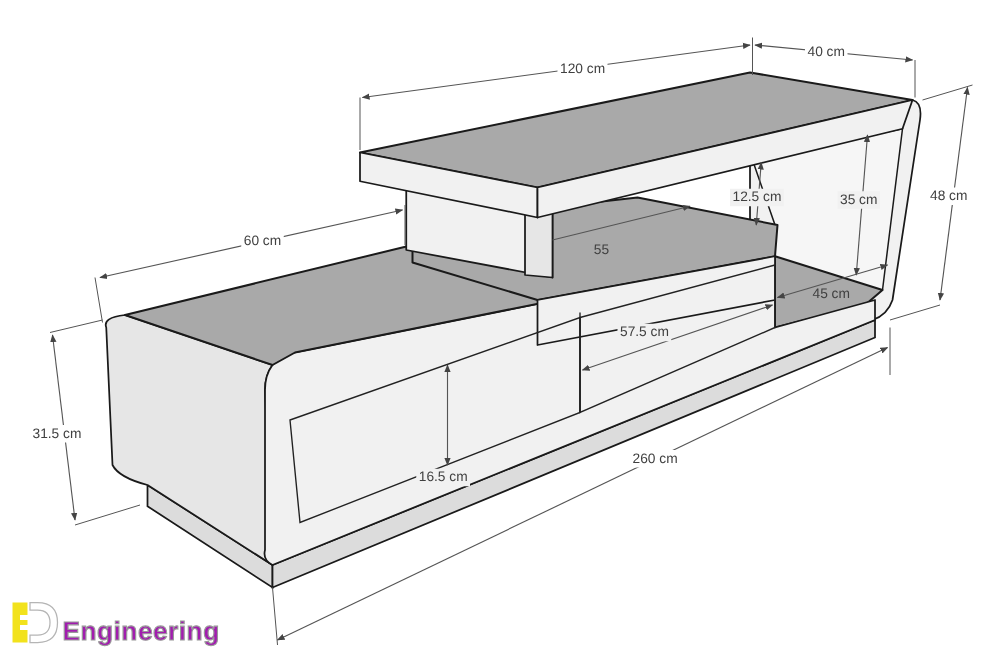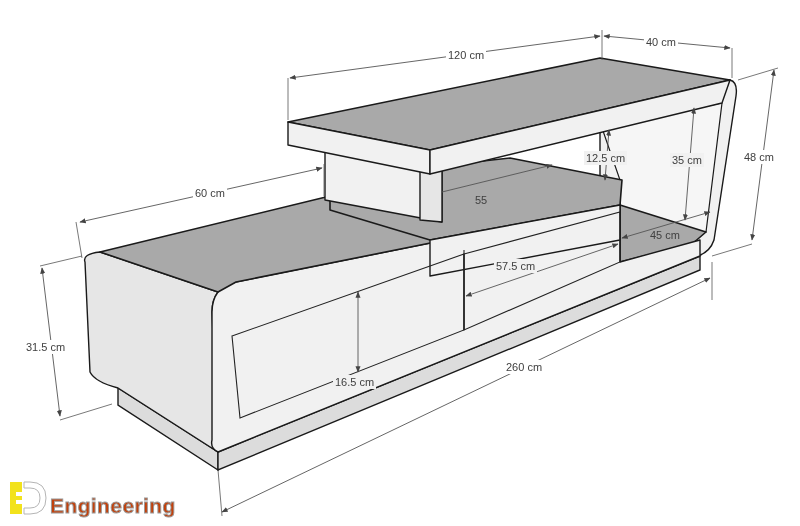--- a/index.html
+++ b/index.html
@@ -15,21 +15,21 @@
   .ext { fill: none; stroke: #555; stroke-width: 0.8; }
   .arrow { fill: #444; }
   .label { position: absolute; font-size: 11px; color: #404040; background: #ffffff; padding: 0 2px; white-space: nowrap; line-height: 14px; }
   .label.ongray { background: transparent; margin-top: 16px; }
   .label.onlight { background: #f1f1f1; }
   #logo { position: absolute; left: 8px; top: 474px; width: 220px; height: 48px; }
   #logo-mark { position: absolute; left: 0; top: 4px; width: 40px; height: 40px; }
   #logo-top { position: absolute; left: 90px; top: 4px; font-size: 16px; font-weight: bold; color: #fff;
               -webkit-text-stroke: 0.8px #9a9a9a; letter-spacing: 0.3px; }
   #logo-top small { font-size: 9px; }
-  #logo-bottom { position: absolute; left: 42px; top: 20px; font-size: 21px; font-weight: bold; color: #c2410c;
+  #logo-bottom { position: absolute; left: 42px; top: 20px; font-size: 21px; font-weight: bold; color: #a21caf;
                  -webkit-text-stroke: 0.9px #9a9a9a; letter-spacing: 0.4px; }
 </style>
 </head>
 <body>
 
 <div id="stage">
   <svg width="800" height="526" viewBox="0 0 800 526" xmlns="http://www.w3.org/2000/svg">
     <defs>
       <marker id="ah" viewBox="0 0 10 10" refX="9" refY="5" markerWidth="7" markerHeight="7" orient="auto-start-reverse">
         <path d="M0,1 L10,5 L0,9 z" class="arrow"></path>

